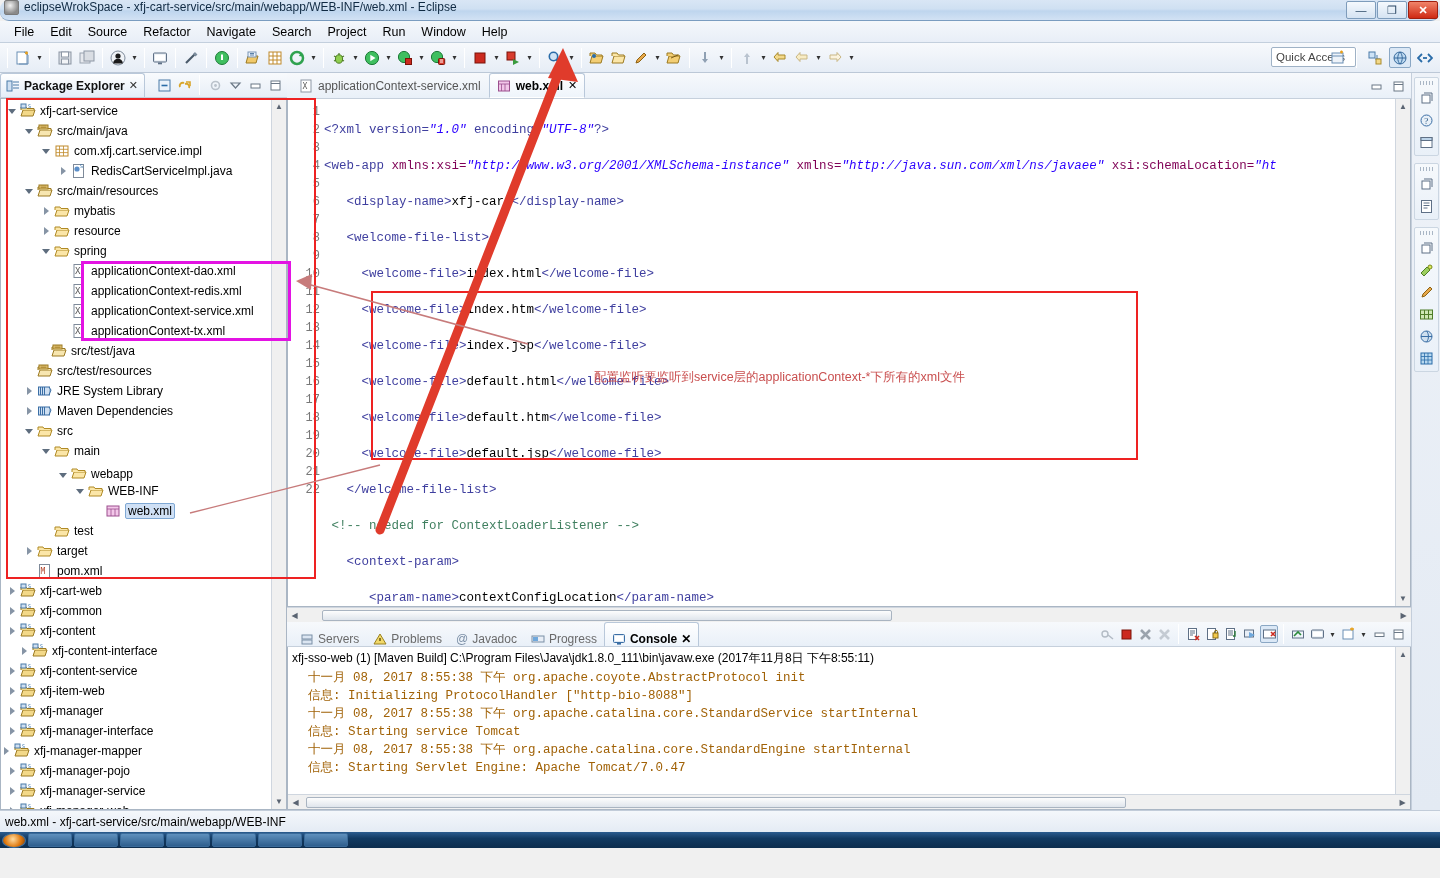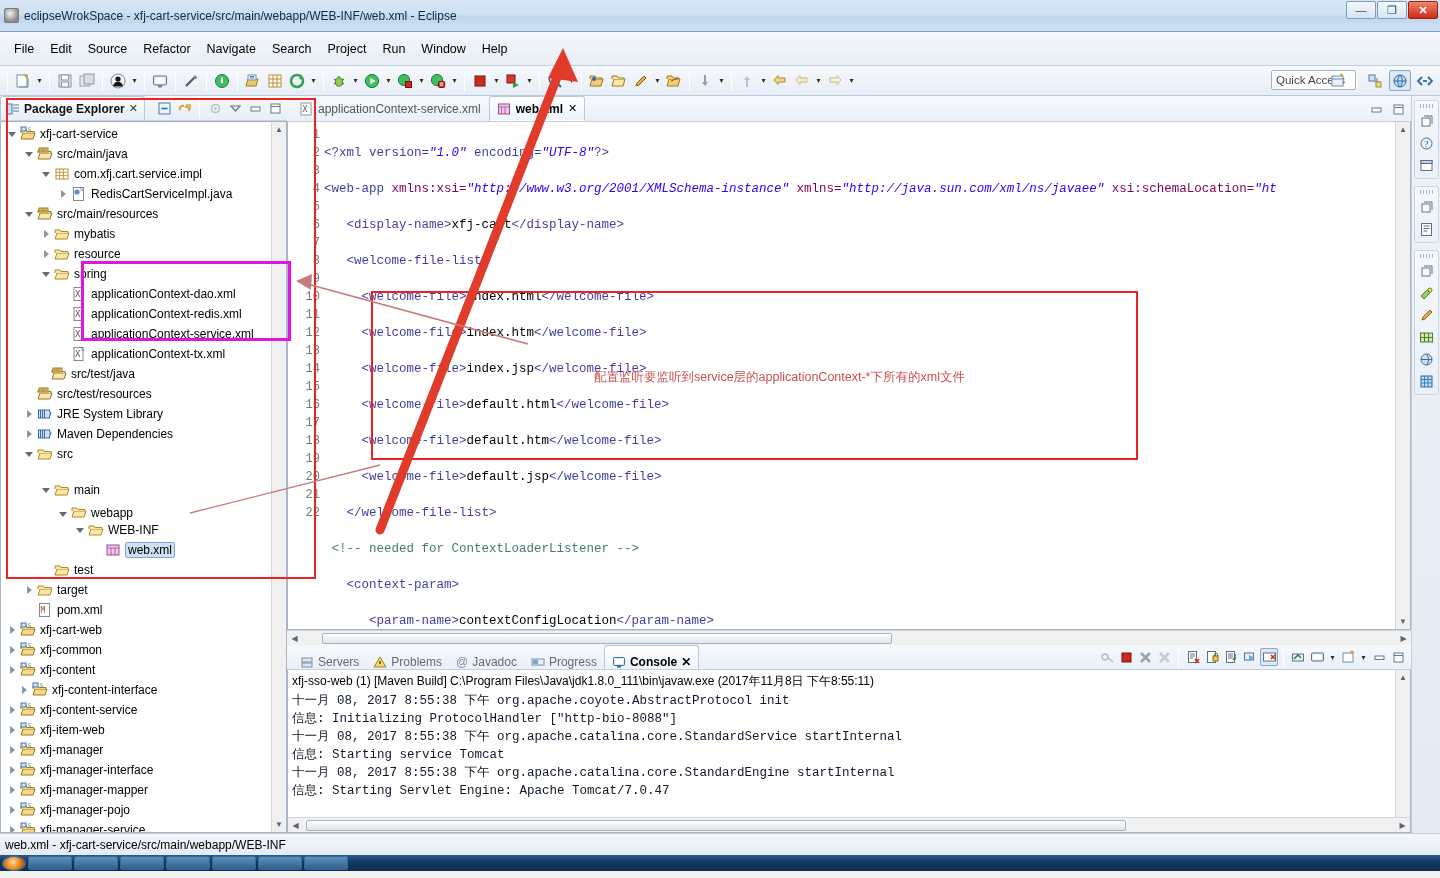--- a/index.html
+++ b/index.html
@@ -6,43 +6,44 @@
   html,body { width:1440px; height:878px; overflow:hidden; }
   body {
     font-family: "Liberation Sans", sans-serif;
     font-size: 12px;
     background: #f0f0f0;
     color: #000;
     position: relative;
   }
   
   #titlebar {
-    height:32px; width:100%;
+    height:21px; width:100%;
     background: linear-gradient(to bottom,#d9e6f5 0%, #cfe0f2 45%, #bed5ee 55%, #d2e2f4 100%);
     border-bottom:1px solid #7a9cc0;
-    display:flex; align-items:center;
+    display:flex; align-items:flex-start;
     position:relative;
+    border-radius:9px;
   }
   #titlebar .tb-icon {
     width:15px;height:15px;margin:0 5px 0 4px;border-radius:2px;
     background:radial-gradient(circle at 40% 35%,#f2f2f2,#8a8a8a 70%);
     border:1px solid #7a7a7a; flex:none;
   }
   #titlebar .tb-text { font-size:12px; color:#102a43; white-space:nowrap; }
   .wbtns { position:absolute; right:2px; top:1px; display:flex; gap:1px; }
   .wbtn {
     width:30px;height:18px;border:1px solid #7e9cbb;border-radius:2px;
     background:linear-gradient(to bottom,#f5f9fd,#d5e3f2);
     display:flex;align-items:center;justify-content:center;
     font-size:11px;color:#2c4966;
   }
   .wbtn.close { background:linear-gradient(to bottom,#f0846a,#cf2a14); border-color:#a02010; color:#fff; font-weight:bold;}
   
   #menubar {
-    height:34px; background:linear-gradient(to bottom,#f4f7fb,#e8eef7);
+    height:22px; background:linear-gradient(to bottom,#f4f7fb,#e8eef7);
     border-bottom:1px solid #c3cfdd;
     display:flex; align-items:center; padding-left:6px;
   }
   .menu-item { padding:2px 8px; font-size:12.5px; color:#000; }
   
   #toolbar {
     height:30px; background:linear-gradient(to bottom,#f7f9fc,#e6edf6);
     border-bottom:1px solid #bcc8d7;
     display:flex; align-items:center; padding:0 3px; position:relative;
   }
@@ -165,21 +166,21 @@
   }
   .ctab { display:flex;align-items:flex-end;gap:4px; padding:0 7px; height:24px; font-size:12px; color:#6a6a6a;}
   .ctab.active {
     color:#000; font-weight:bold;
     background:linear-gradient(to bottom,#ffffff,#eef4fb);
     border:1px solid #b9c8da; border-bottom:none; border-radius:3px 3px 0 0;
   }
   .ctab-tools { position:absolute; right:4px; bottom:2px; display:flex; align-items:center; gap:1px;}
   #console-body { flex:1; background:#fff; border:1px solid #aab6c4; border-top:none; position:relative; overflow:hidden;}
   .con-head { font-size:12px; padding:3px 4px 2px 4px; color:#000; font-family:"Liberation Sans", sans-serif;}
-  .con-line { font-family:"Liberation Mono", monospace; font-size:12.5px; line-height:18px; color:#0f172a; padding-left:4px; white-space:pre;}
+  .con-line { font-family:"Liberation Mono", monospace; font-size:12.5px; line-height:18px; color:#a16207; padding-left:20px; white-space:pre;}
   
   #rightstrip {
     width:29px; background:linear-gradient(to bottom,#eef2f8,#e3eaf3);
     border-left:1px solid #c4cedb; display:flex; flex-direction:column; align-items:center; padding-top:4px; gap:2px;
   }
   .rgroup { width:25px; border:1px solid #cbd6e2; background:linear-gradient(to bottom,#f6f9fc,#e9f0f8); border-radius:2px; padding:3px 0; margin-bottom:5px; display:flex; flex-direction:column; align-items:center; gap:3px;}
   .rgroup .grip { width:13px;height:4px; background:repeating-linear-gradient(to right,#a9b6c5 0 1px,transparent 1px 3px); margin-bottom:1px;}
   .ricon { width:19px;height:19px; display:flex;align-items:center;justify-content:center;}
   
   #statusbar {
@@ -652,21 +653,21 @@
             <span class="nlabel">Maven Dependencies</span>
           </div>
           <div class="node" style="padding-left: 23px;">
             <span class="twisty open"></span>
             <span class="nicon"><svg width="16" height="16">
                 <path d="M1 13 l2-6h12l-2 6z" fill="#fbe6a8" stroke="#b08a24"></path>
                 <path d="M1 7V4h5l1 1.5h7V7" fill="#fbe6a8" stroke="#b08a24"></path>
               </svg></span>
             <span class="nlabel">src</span>
           </div>
-          <div class="node" style="padding-left: 40px; margin-top: 16px;">
+          <div class="node" style="padding-left: 40px;">
             <span class="twisty open"></span>
             <span class="nicon"><svg width="16" height="16">
                 <path d="M1 13 l2-6h12l-2 6z" fill="#fbe6a8" stroke="#b08a24"></path>
                 <path d="M1 7V4h5l1 1.5h7V7" fill="#fbe6a8" stroke="#b08a24"></path>
               </svg></span>
             <span class="nlabel">main</span>
           </div>
           <div class="node" style="padding-left: 57px; align-items: flex-end;">
             <span class="twisty open"></span>
             <span class="nicon"><svg width="16" height="16">
@@ -788,21 +789,21 @@
           <div class="node" style="padding-left: 6px;">
             <span class="twisty closed"></span>
             <span class="nicon"><svg width="16" height="16">
                 <path d="M1 13 l2-6h12l-2 6z" fill="#f3d98a" stroke="#9c7a22"></path>
                 <path d="M1 7V4h5l1 1.5h7V7" fill="#f3d98a" stroke="#9c7a22"></path>
                 <rect x="1" y="1" width="5" height="4" fill="#cfe0f2" stroke="#4a7ba8"></rect>
                 <text x="8" y="5" font-size="5" fill="#2a6ca8" font-family="monospace">S</text>
               </svg></span>
             <span class="nlabel">xfj-manager-interface</span>
           </div>
-          <div class="node" style="padding-left: 6px;">
+          <div class="node" style="padding-left: 0;">
             <span class="twisty closed"></span>
             <span class="nicon"><svg width="16" height="16">
                 <path d="M1 13 l2-6h12l-2 6z" fill="#f3d98a" stroke="#9c7a22"></path>
                 <path d="M1 7V4h5l1 1.5h7V7" fill="#f3d98a" stroke="#9c7a22"></path>
                 <rect x="1" y="1" width="5" height="4" fill="#cfe0f2" stroke="#4a7ba8"></rect>
                 <text x="8" y="5" font-size="5" fill="#2a6ca8" font-family="monospace">S</text>
               </svg></span>
             <span class="nlabel">xfj-manager-mapper</span>
           </div>
           <div class="node" style="padding-left: 6px;">

